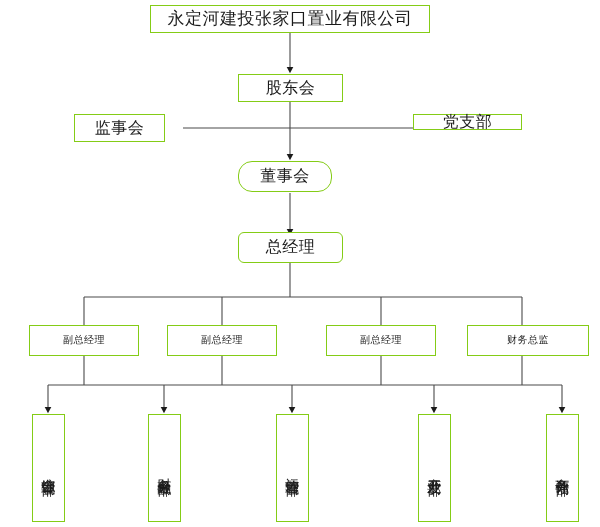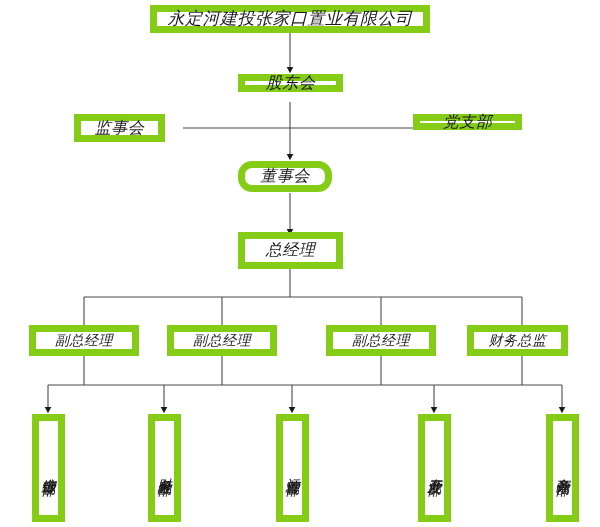--- a/index.html
+++ b/index.html
@@ -22,40 +22,39 @@
   svg.connectors {
     position: absolute;
     left: 0;
     top: 0;
     width: 600px;
     height: 527px;
   }
   .node {
     position: absolute;
     box-sizing: border-box;
-    border: 7px solid #84cc16;
+    border: 1px solid #84cc16;
     background: #ffffff;
     display: flex;
     align-items: center;
     justify-content: center;
     color: #1a1a1a;
     line-height: 1.05;
     white-space: nowrap;
-    font-style: italic;
   }
   .node.level-company {
     font-size: 17px;
     letter-spacing: 0.5px;
   }
   .node.level-mid {
     font-size: 16px;
     letter-spacing: 0.5px;
   }
   .node.level-exec {
-    font-size: 14px;
+    font-size: 10px;
     letter-spacing: 0.5px;
   }
   .node.dept {
     font-size: 14px;
     letter-spacing: 1px;
     writing-mode: vertical-rl;
     text-orientation: upright;
     padding-top: 3px;
     white-space: nowrap;
   }
@@ -106,53 +105,53 @@
       <line x1="292" y1="385" x2="292" y2="410" marker-end="url(#arrowhead)"></line>
       <line x1="434" y1="385" x2="434" y2="410" marker-end="url(#arrowhead)"></line>
       <line x1="562" y1="385" x2="562" y2="410" marker-end="url(#arrowhead)"></line>
     </g>
   </svg>
 
   <div class="node level-company" style="left:150px; top:5px; width:280px; height:28px;">
     <span class="node-label">永定河建投张家口置业有限公司</span>
   </div>
 
-  <div class="node level-mid" style="left:238px; top:74px; width:105px; height:18px;text-align:right;">
+  <div class="node level-mid" style="left:238px; top:74px; width:105px; height:28px;text-align:right;">
     <span class="node-label">股东会</span>
   </div>
 
   <div class="node level-mid" style="left:74px; top:114px; width:91px; height:28px;">
     <span class="node-label">监事会</span>
   </div>
 
   <div class="node level-mid" style="left:413px; top:114px; width:109px; height:16px;">
     <span class="node-label">党支部</span>
   </div>
 
   <div class="node level-mid" style="left:238px; top:161px; width:94px; height:31px;border-radius:14px;">
     <span class="node-label">董事会</span>
   </div>
 
-  <div class="node level-mid" style="left:238px; top:232px; width:105px; height:37px;">
+  <div class="node level-mid" style="left:238px; top:232px; width:105px; height:31px;border-radius:6px;">
     <span class="node-label">总经理</span>
   </div>
 
   <div class="node level-exec" style="left:29px; top:325px; width:110px; height:31px;">
     <span class="node-label">副总经理</span>
   </div>
 
   <div class="node level-exec" style="left:167px; top:325px; width:110px; height:31px;">
     <span class="node-label">副总经理</span>
   </div>
 
   <div class="node level-exec" style="left:326px; top:325px; width:110px; height:31px;">
     <span class="node-label">副总经理</span>
   </div>
 
-  <div class="node level-exec" style="left:467px; top:325px; width:101px; height:31px;">
+  <div class="node level-exec" style="left:467px; top:325px; width:122px; height:31px;">
     <span class="node-label">财务总监</span>
   </div>
 
   <div class="node dept" style="left:32px; top:414px; width:33px; height:108px;">
     <span class="node-label">综合管理部</span>
   </div>
 
   <div class="node dept" style="left:148px; top:414px; width:33px; height:108px;">
     <span class="node-label">财务金融部</span>
   </div>

